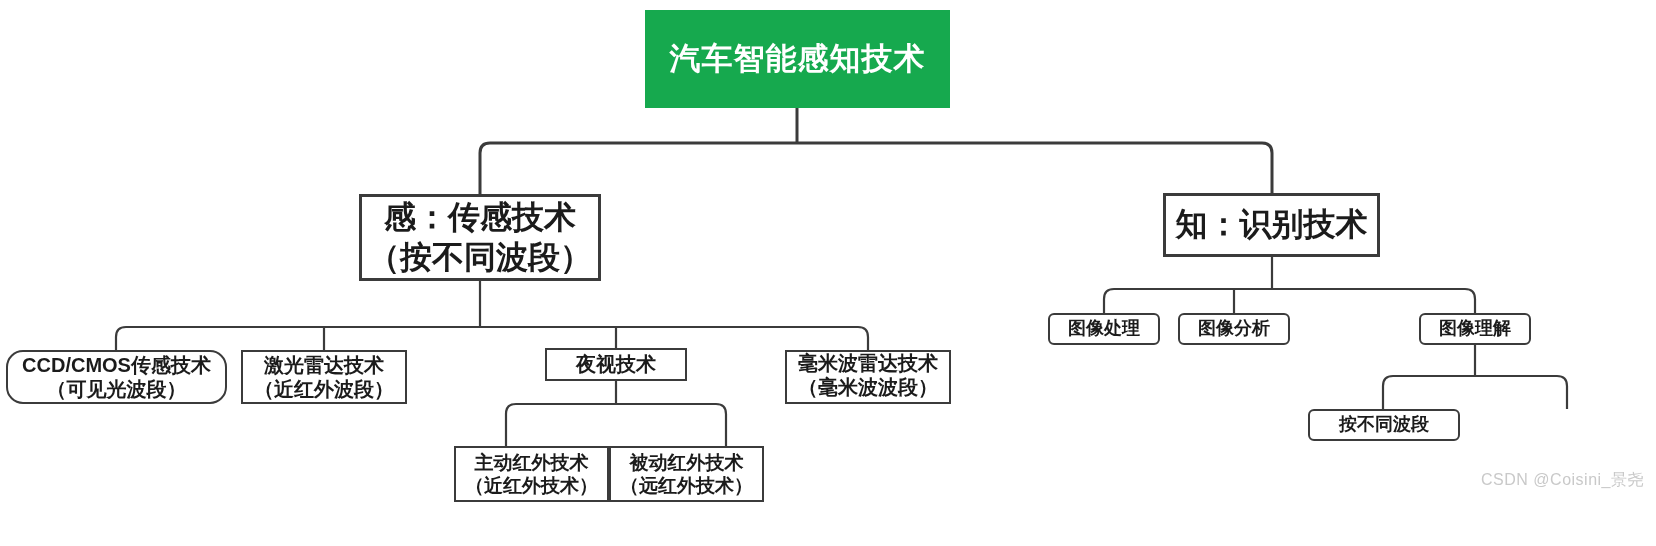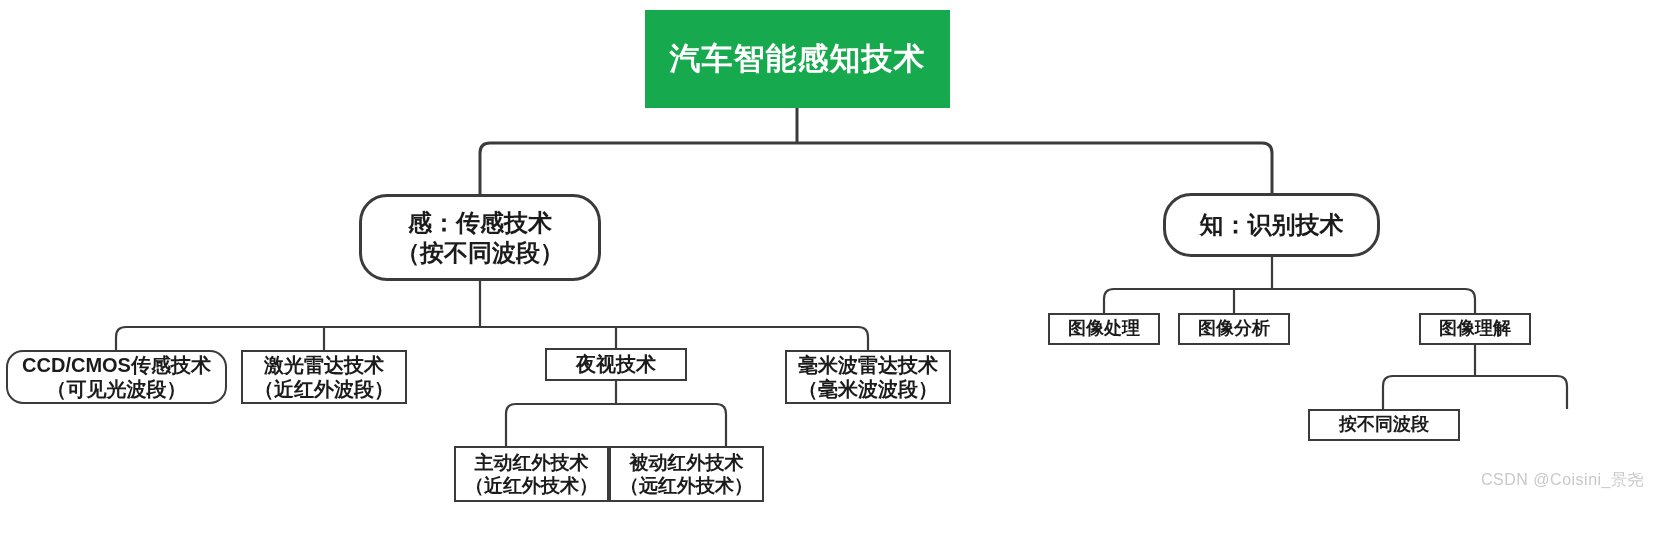--- a/index.html
+++ b/index.html
@@ -6,24 +6,24 @@
   body{width:1656px;height:546px;overflow:hidden;
        font-family:"Liberation Sans","DejaVu Sans",sans-serif;}
   #stage{position:relative;width:1656px;height:497px;background:#ffffff;}
   #edges{position:absolute;left:0;top:0;width:1656px;height:546px;pointer-events:none;}
   .node{position:absolute;box-sizing:border-box;display:flex;align-items:center;
         justify-content:center;text-align:center;background:#ffffff;
         border:2px solid #3b3b3b;color:#1b1b1b;font-weight:bold;line-height:1.22;}
   .node .lines{display:block;width:100%;}
   .node .l2{display:block;}
   .root{background:#16a94e;border:none;color:#ffffff;font-size:31px;letter-spacing:1px;}
-  .lvl2{font-size:24px;border-width:3px;border-radius:28px;}
+  .lvl2{font-size:32px;border-width:3px;}
   .lvl3{font-size:20px;}
   .lvl4{font-size:19px;}
-  .small{font-size:18px;}
+  .small{font-size:18px;border-radius:6px;}
   .wm{position:absolute;right:12px;bottom:6px;color:#c9c9c9;font-size:16px;
       font-weight:normal;letter-spacing:.5px;margin-left:48px;}
 </style>
 </head>
 <body>
 
 <div id="stage">
 
   <svg id="edges" viewBox="0 0 1656 546" xmlns="http://www.w3.org/2000/svg">
     <g fill="none" stroke="#3b3b3b" stroke-width="3" stroke-linecap="butt" stroke-linejoin="round">
@@ -80,21 +80,21 @@
     <span class="lines">
       <span>激光雷达技术</span>
       <span class="l2">（近红外波段）</span>
     </span>
   </div>
 
   <div class="node lvl3" style="left:545px;top:348px;width:142px;height:33px;">
     <span class="lines">夜视技术</span>
   </div>
 
-  <div class="node lvl3" style="left:785px;top:350px;width:166px;height:54px;">
+  <div class="node lvl3" style="left:785px;top:350px;width:166px;height:54px;font-family:Liberation Mono, monospace;">
     <span class="lines">
       <span>毫米波雷达技术</span>
       <span class="l2">（毫米波波段）</span>
     </span>
   </div>
 
   <div class="node lvl4" style="left:454px;top:446px;width:155px;height:56px;">
     <span class="lines">
       <span>主动红外技术</span>
       <span class="l2">（近红外技术）</span>

